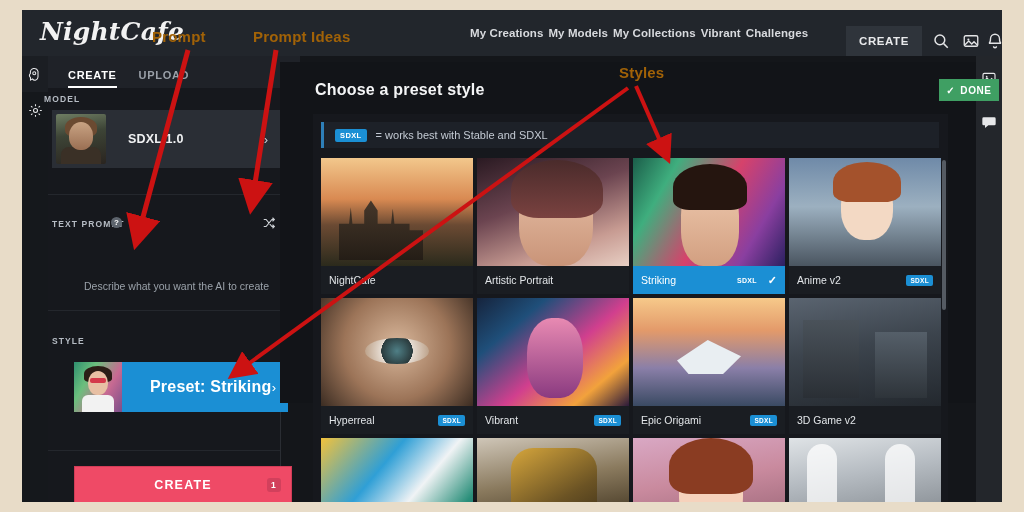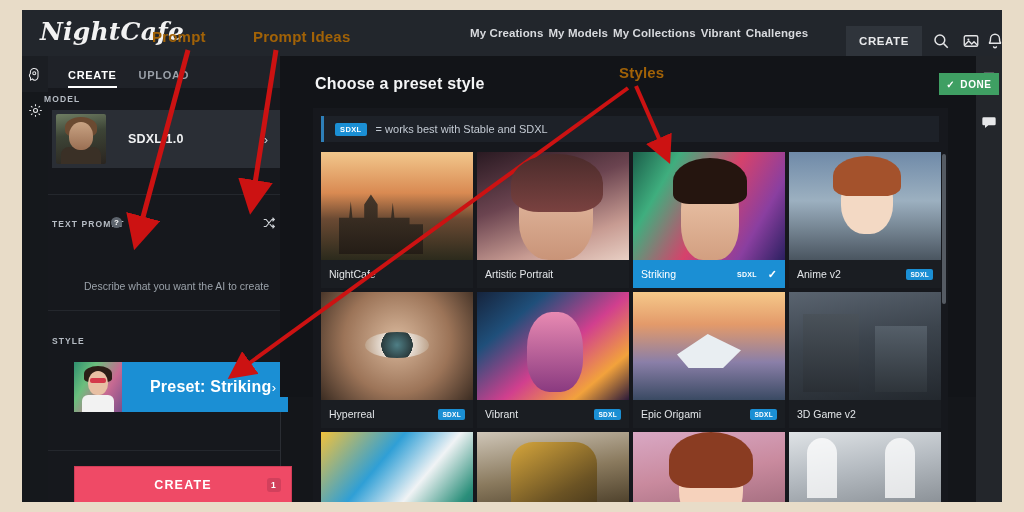--- a/index.html
+++ b/index.html
@@ -159,21 +159,21 @@
     display:flex;align-items:center;justify-content:center;
     color:#ffffff;font-size:12.5px;font-weight:bold;letter-spacing:1.2px;
   }
   .create-badge{
     position:absolute;right:10px;top:11px;width:14px;height:14px;border-radius:3px;
     background:#d2405c;color:#fff;font-size:8.5px;font-weight:bold;
     display:flex;align-items:center;justify-content:center;
   }
   
   .main{
-    position:absolute;left:258px;top:46px;width:696px;height:341px;background:#121418;
+    position:absolute;left:258px;top:52px;width:696px;height:341px;background:#121418;
   }
   .main-title{
     position:absolute;left:35px;top:19px;color:#f4f5f6;font-size:16px;font-weight:bold;
     letter-spacing:.2px;
   }
   .done-btn{
     position:absolute;left:659px;top:17px;width:60px;height:22px;background:#3f9f63;
     display:flex;align-items:center;justify-content:center;gap:5px;
     color:#ffffff;font-size:10px;font-weight:bold;letter-spacing:.6px;
   }

